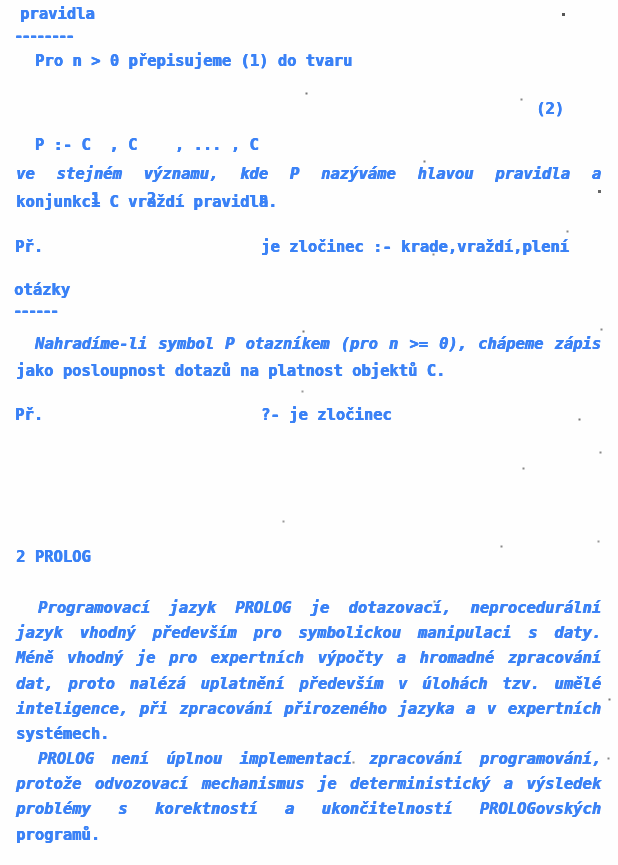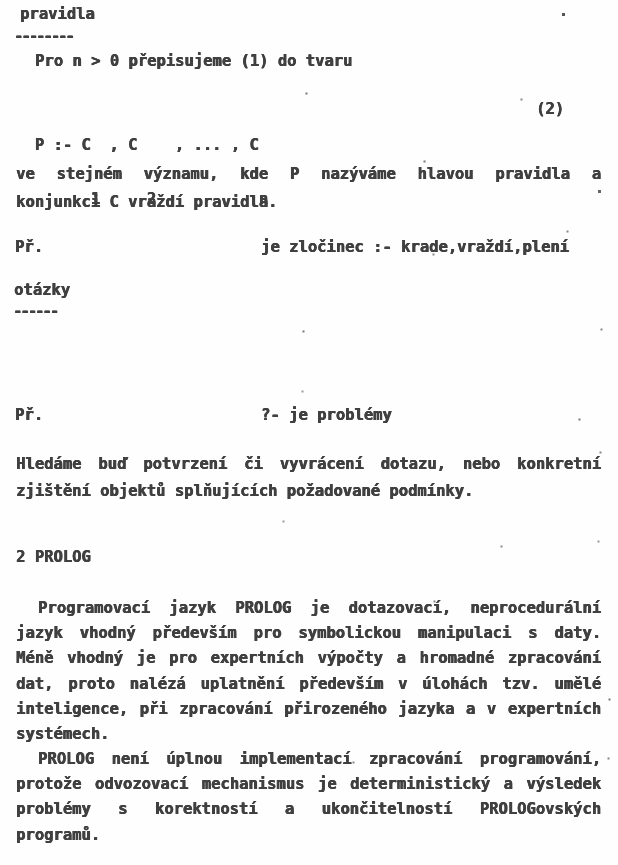--- a/index.html
+++ b/index.html
@@ -9,29 +9,30 @@
   }
   .page {
     position: relative;
     width: 618px;
     height: 865px;
     background: #fefefe;
     overflow: hidden;
     font-family: "DejaVu Sans Mono", monospace;
     font-size: 15.5px;
     font-weight: 700;
-    color: #404040;
+    color: #3b82f6;
     text-shadow: 0.6px 0 0 currentColor, 0 0.4px 0 currentColor;
   }
   .abs { position: absolute; }
   .line { line-height: inherit; }
   
   .jl {
     text-align: justify;
     text-align-last: justify;
+    font-style: italic;
   }
   .ind19 { padding-left: 19px; }
   .ind22 { padding-left: 22px; }
 
   
   .h-rules    { top: 5px;   left: 20px; }
   .u-rules    { top: 27px;  left: 14px; letter-spacing: -2px; }
   .intro      { top: 52px;  left: 16px; width: 585px; }
   .h-quest    { top: 281px; left: 14px; }
   .u-quest    { top: 302px; left: 13px; letter-spacing: -2px; }
@@ -115,30 +116,30 @@
   </div>
 
   <div class="abs ex1">
     <span class="ex-label">Př.</span>
     <span class="ex-text">je zločinec :- krade,vraždí,plení</span>
   </div>
 
   <div class="abs h-quest">otázky</div>
   <div class="abs u-quest">------</div>
 
+  <div class="abs p-quest">
+    <div class="line jl ind19">Nahradíme-li symbol P otazníkem (pro n &gt;= 0), chápeme zápis</div>
+    <div class="line">jako posloupnost dotazů na platnost objektů C.</div>
+  </div>
 
   <div class="abs ex2">
     <span class="ex-label">Př.</span>
-    <span class="ex-text">?- je problémy</span>
+    <span class="ex-text">?- je zločinec</span>
   </div>
 
-  <div class="abs p-search">
-    <div class="line jl">Hledáme buď potvrzení či vyvrácení dotazu, nebo konkretní</div>
-    <div class="line">zjištění objektů splňujících požadované podmínky.</div>
-  </div>
 
   <div class="abs h-prolog">2 PROLOG</div>
 
   <div class="abs p-prolog1">
     <div class="line jl ind22">Programovací jazyk PROLOG je dotazovací, neprocedurální</div>
     <div class="line jl">jazyk vhodný především pro symbolickou manipulaci s daty.</div>
     <div class="line jl">Méně vhodný je pro expertních výpočty a hromadné zpracování</div>
     <div class="line jl">dat, proto nalézá uplatnění především v úlohách tzv. umělé</div>
     <div class="line jl">inteligence, při zpracování přirozeného jazyka a v expertních</div>
     <div class="line">systémech.</div>

